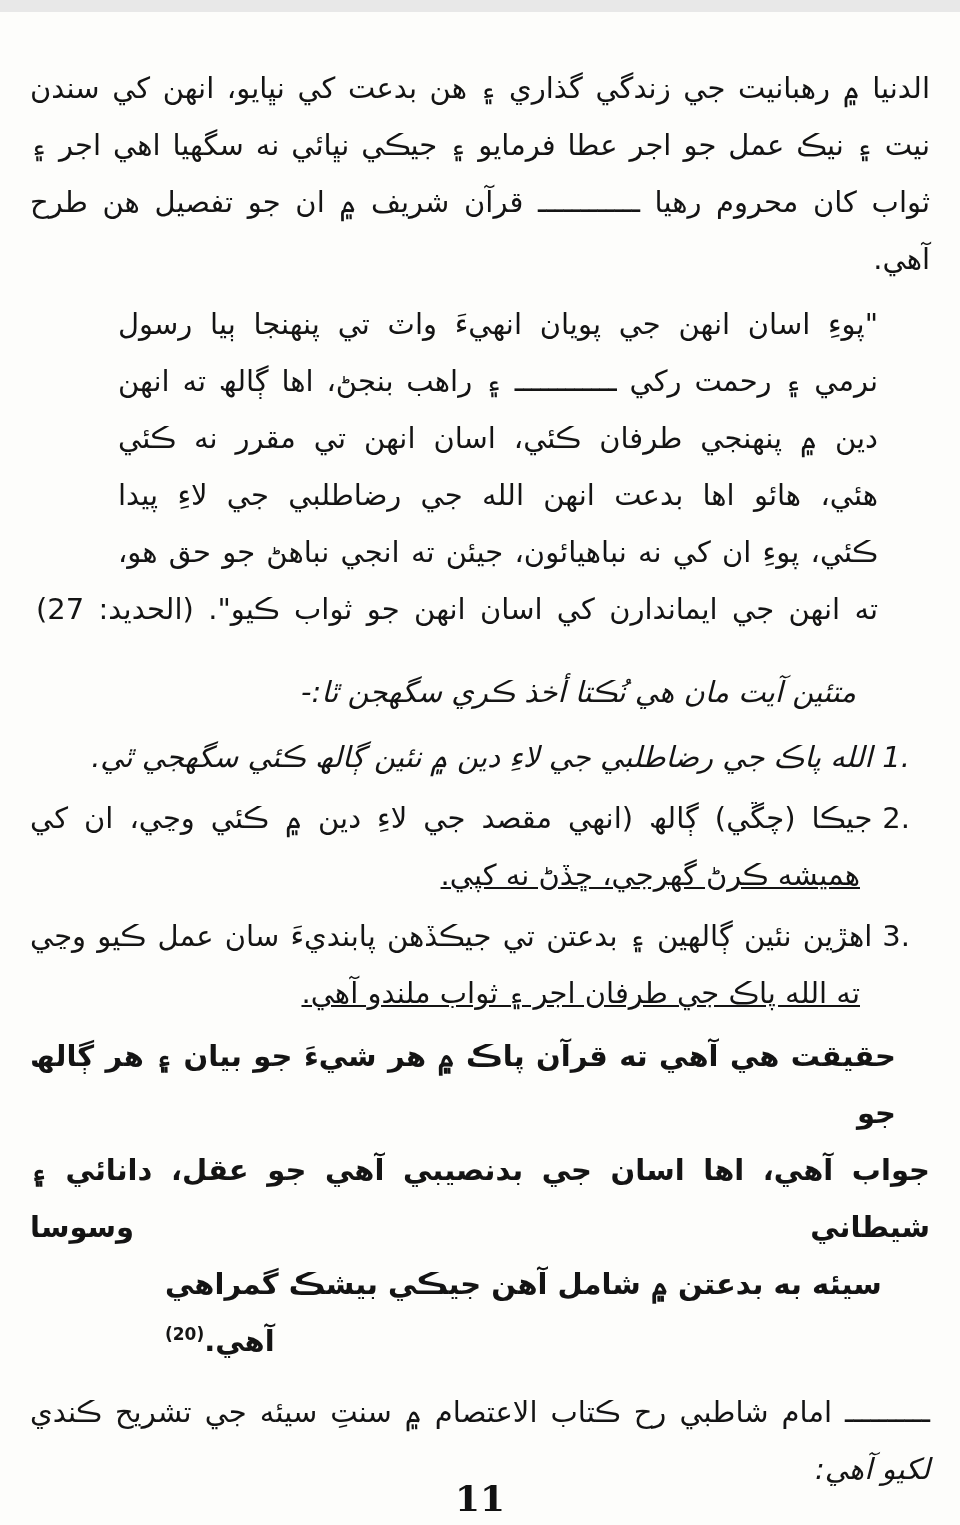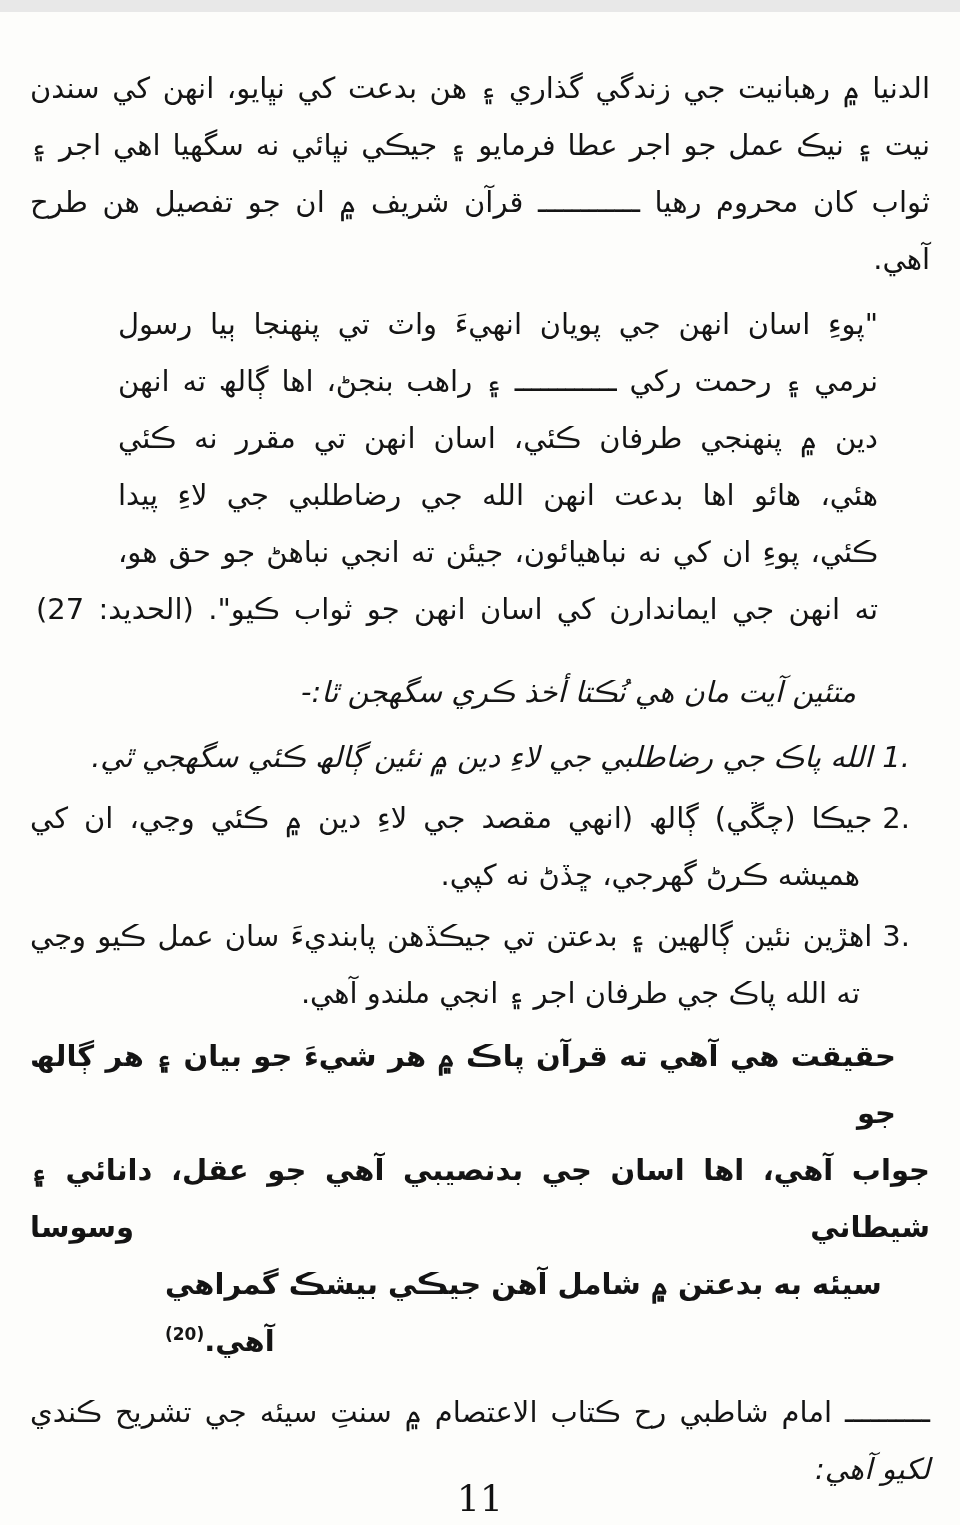--- a/index.html
+++ b/index.html
@@ -21,35 +21,35 @@
   .j{text-align:justify;text-align-last:justify;}
   
   .r{text-align:right;text-align-last:right;font-style:italic;}
   
   .quote{margin:8px 52px 0 88px;}
   .q-last{margin-left:-82px;} 
   .intro{margin-top:26px;margin-right:74px;}
   .list{margin-top:8px;}
   .item{margin-top:4px;}
   .item .first{margin-right:20px;}
-  .item .cont{text-align:right;text-align-last:right;margin-right:70px;}
+  .item .cont{text-align:right;text-align-last:right;margin-right:70px;text-decoration:underline;}
   .num{display:inline-block;direction:ltr;unicode-bidi:isolate;margin-left:10px;}
   .para2{margin-top:6px;font-weight:bold;}
   .p2-first{margin-right:34px;}
   .p2-last{text-align:left;text-align-last:left;margin-left:135px;}
   .sup{
     display:inline-block;direction:ltr;unicode-bidi:isolate;
     font-size:17px;vertical-align:super;line-height:0;
   }
   .footnote{margin-top:14px;}
   .pageno{
     position:absolute;bottom:18px;left:0;right:0;
     text-align:center;
     font-family:"DejaVu Serif",serif;
-    font-weight:normal;font-size:36px;color:#111;
+    font-weight:bold;font-size:36px;color:#111;
   }
 </style>
 </head>
 <body>
 
 <div class="page">
 
   <section>
     <div class="ln j">الدنيا ۾ رهبانيت جي زندگي گذاري ۽ هن بدعت کي نڀايو، انهن کي سندن</div>
     <div class="ln j">نيت ۽ نيڪ عمل جو اجر عطا فرمايو ۽ جيڪي نڀائي نه سگهيا اهي اجر ۽</div>
@@ -79,21 +79,21 @@
       <div class="ln j first">
         <span class="num">2.</span><span>جيڪا (چڱي) ڳالھ (انهي مقصد جي لاءِ دين ۾ ڪئي وڃي، ان کي</span>
       </div>
       <div class="ln cont">هميشه ڪرڻ گهرجي، ڇڏڻ نه کپي.</div>
     </div>
 
     <div class="item">
       <div class="ln j first">
         <span class="num">3.</span><span>اهڙين نئين ڳالهين ۽ بدعتن تي جيڪڏهن پابنديءَ سان عمل ڪيو وڃي</span>
       </div>
-      <div class="ln cont">ته الله پاڪ جي طرفان اجر ۽ انجي ملندو آهي.</div>
+      <div class="ln cont">ته الله پاڪ جي طرفان اجر ۽ ثواب ملندو آهي.</div>
     </div>
 
   </section>
 
   <section class="para2">
     <div class="ln j p2-first">حقيقت هي آهي ته قرآن پاڪ ۾ هر شيءَ جو بيان ۽ هر ڳالھ جو</div>
     <div class="ln j">جواب آهي، اها اسان جي بدنصيبي آهي جو عقل، دانائي ۽ شيطاني وسوسا</div>
     <div class="ln p2-last">
       <span>سيئه به بدعتن ۾ شامل آهن جيڪي بيشڪ گمراهي آهي.</span><span class="sup">(20)</span>
     </div>

